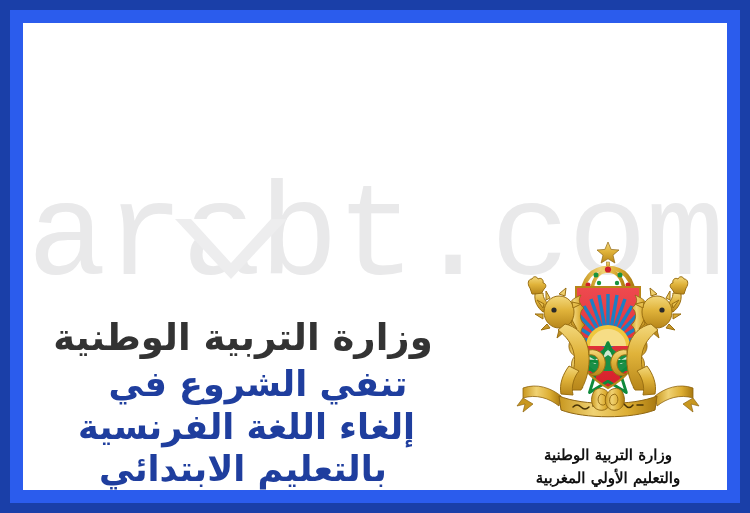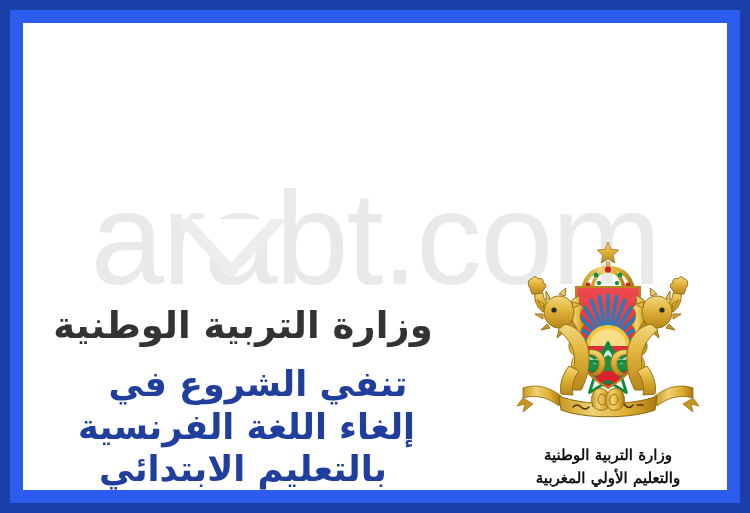--- a/index.html
+++ b/index.html
@@ -42,21 +42,21 @@
   }
 
   
   #watermark {
     position: absolute;
     left: 0;
     top: 150px;
     width: 100%;
     text-align: center;
     direction: ltr;
-    font-family: Liberation Sans, sans-serif;
+    font-family: Liberation Mono, monospace;
     font-size: 132px;
     font-weight: 400;
     letter-spacing: -2px;
     color: #e9e9ea;
     line-height: 1;
     white-space: nowrap;
     user-select: none;
     pointer-events: none;
     z-index: 1;
   }
@@ -112,21 +112,21 @@
   }
   .hl-1 {
     font-size: 37px;
     color: #333333;
     letter-spacing: 0.5px;
   }
   .hl-2, .hl-3, .hl-4 {
     font-size: 35px;
     color: #1f3e9e;
   }
-  .hl-2 { margin-top: 16px; padding-left: 30px; }
+  .hl-2 { margin-top: 4px; padding-left: 30px; }
   .hl-3 { margin-top: 2px; margin-left: 7px; }
   .hl-4 { margin-top: 2px; }
 
   
   #emblem-block {
     flex: 0 0 250px;
     padding-top: 66px;
     text-align: center;
     direction: rtl;
   }

